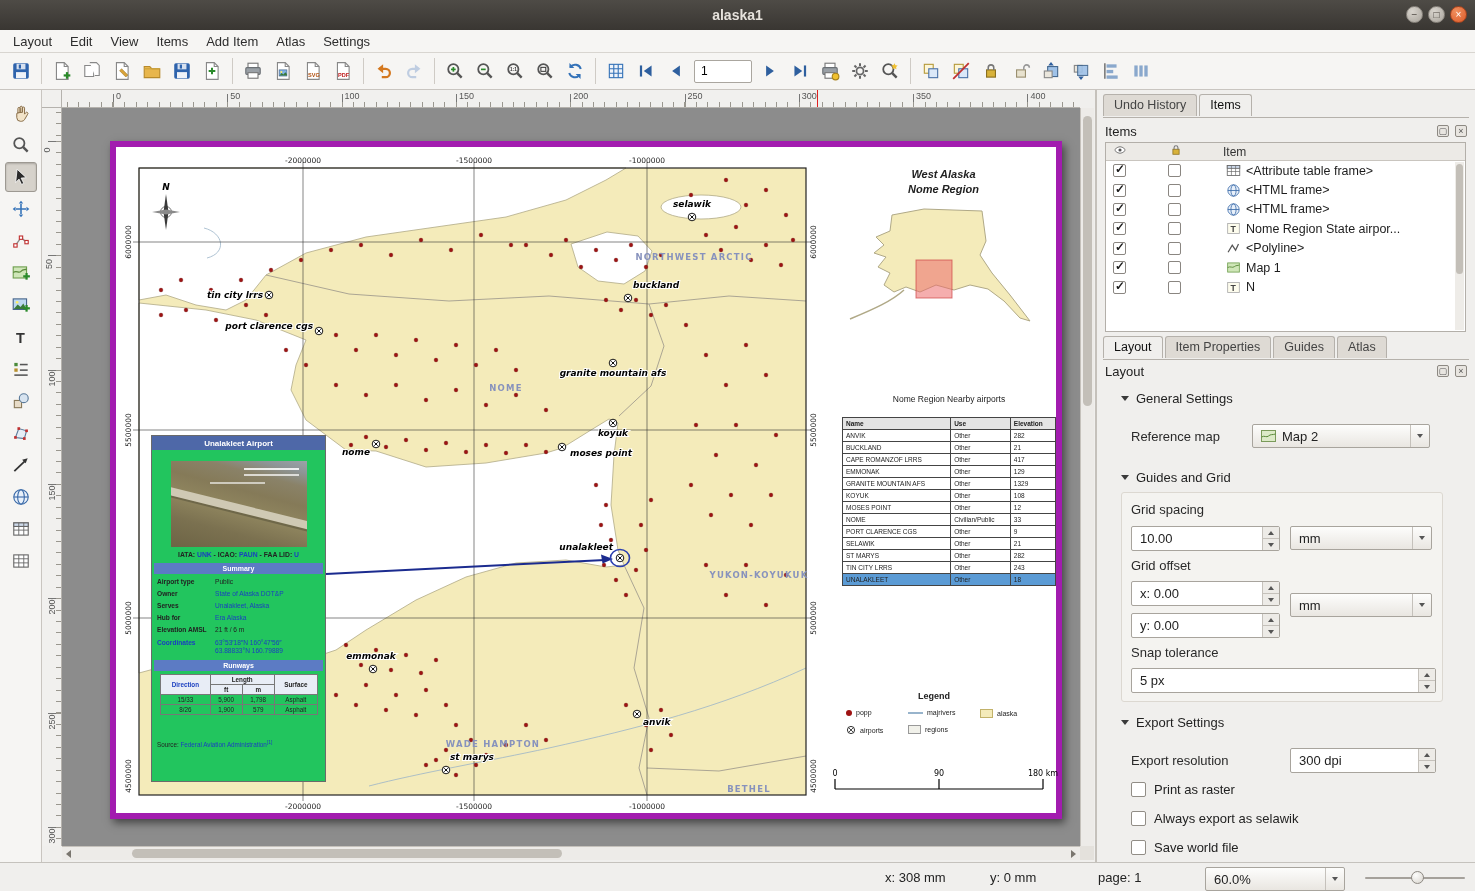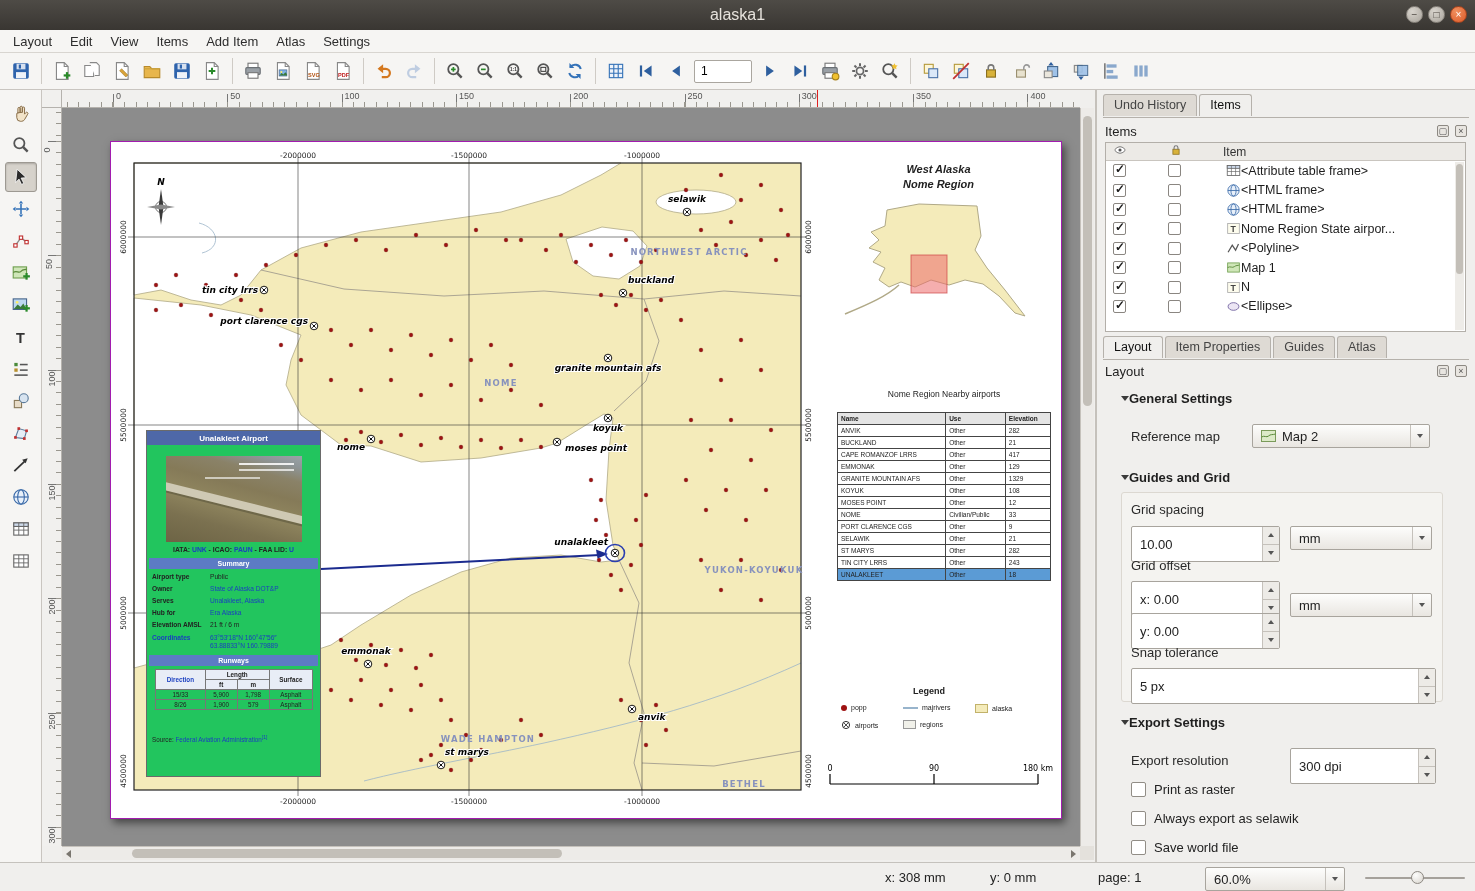--- a/index.html
+++ b/index.html
@@ -2,21 +2,21 @@
 <html><head>
 <meta charset="utf-8">
 <style>
 *{box-sizing:border-box;margin:0;padding:0}
 html,body{width:1475px;height:891px;overflow:hidden}
 body{font-family:"Liberation Sans",sans-serif;font-size:13px;color:#222;background:#f0efed}
 #app{position:relative;width:1475px;height:891px}
 
 
 #titlebar{position:absolute;left:0;top:0;width:100%;height:30px;background:linear-gradient(#4e4b46,#393632);display:flex;align-items:center;justify-content:center}
-#title{color:#e6e2dc;font-weight:normal;font-size:16px}
+#title{color:#e6e2dc;font-weight:bold;font-size:14px}
 .winbtns{position:absolute;right:8px;top:6px;display:flex;gap:5px}
 .wbtn{width:17px;height:17px;border-radius:50%;border:1px solid #8d8881;background:radial-gradient(circle at 35% 30%,#d8d4cd,#a9a49c);display:flex;align-items:center;justify-content:center;font-size:10px;color:#4a453f;line-height:1}
 .wbtn.close{background:radial-gradient(circle at 35% 30%,#f0905f,#dd5a28);border-color:#a5431d;color:#fff}
 
 
 #menubar{position:absolute;left:0;top:30px;width:100%;height:23px;background:#f6f5f3;border-bottom:1px solid #d8d5d0;display:flex;align-items:center;padding-left:4px}
 .menu-item{padding:2px 9px;color:#2d2d2d}
 
 
 #toolbar{position:absolute;left:0;top:53px;width:100%;height:37px;background:#f6f5f3;border-bottom:1px solid #c9c5c0;display:flex;align-items:center;padding-left:6px}
@@ -48,21 +48,21 @@
 #vscroll{position:absolute;left:1038px;top:18px;width:14px;height:738px;background:#edebe8;border-left:1px solid #c5c1bb}
 #vscroll .thumb{position:absolute;left:2px;top:8px;width:9px;height:290px;background:#c3bfb8;border-radius:5px}
 #hscroll{position:absolute;left:20px;top:756px;width:1018px;height:14px;background:#edebe8;border-top:1px solid #c5c1bb}
 #hscroll .thumb{position:absolute;top:2px;left:70px;width:430px;height:9px;background:#c3bfb8;border-radius:5px}
 .stepper{position:absolute;top:2px;width:11px;height:10px;display:flex;align-items:center;justify-content:center}
 .tri-l{width:0;height:0;border-top:4px solid transparent;border-bottom:4px solid transparent;border-right:5px solid #7a766f}
 .tri-r{width:0;height:0;border-top:4px solid transparent;border-bottom:4px solid transparent;border-left:5px solid #7a766f}
 #scroll-corner{position:absolute;left:1038px;top:756px;width:14px;height:14px;background:#e4e1dc}
 
 
-#paper{position:absolute;left:48px;top:33px;width:952px;height:678px;background:#fff;box-shadow:3px 4px 8px rgba(0,0,0,.5);border:1px solid #a21caf}
+#paper{position:absolute;left:48px;top:33px;width:952px;height:678px;background:#fff;box-shadow:3px 4px 8px rgba(0,0,0,.5);border:6px solid #a21caf}
 #map-svg{position:absolute;left:3px;top:1px;width:707px;height:667px;z-index:1}
 #annot{position:absolute;left:0;top:0;width:952px;height:678px;z-index:6;pointer-events:none}
 #doc-title{position:absolute;left:730px;top:20px;width:195px;text-align:center;font-weight:bold;font-style:italic;font-size:11px;line-height:15px;z-index:2}
 #alaska-pic{position:absolute;left:718px;top:50px;width:218px;height:150px;z-index:2}
 #airports-block{position:absolute;left:726px;top:247px;width:214px;z-index:2}
 #airports-title{font-size:8.5px;text-align:center;margin-bottom:13px}
 #airports-table{border-collapse:collapse;width:214px}
 #airports-table td,#airports-table th{border:1px solid #444;font-size:6.5px;padding:1px 3px;text-align:left;height:12px}
 #airports-table th{background:#e4e4e4;font-weight:bold}
 #airports-table tr.hl td{background:#5b9bd5}
@@ -112,29 +112,29 @@
 .ih-eye{margin-left:7px}
 .ih-lock{margin-left:42px}
 .ih-item{margin-left:40px}
 .item-row{height:19.4px;display:flex;align-items:center;font-size:12.5px;color:#1d1d1d}
 .chk{width:13px;height:13px;border:1px solid #8a8681;background:#fff;border-radius:2px;position:relative;flex:none}
 .chk.checked::after{content:"✓";position:absolute;left:1px;top:-3px;font-size:12px;color:#1c1c1c;font-weight:bold}
 .c1{margin-left:7px}
 .c2{margin-left:42px}
 .item-ic{margin-left:45px;width:15px;height:15px;flex:none}
 .item-ic svg{width:15px;height:15px}
-.item-lbl{white-space:nowrap}
+.item-lbl{margin-left:5px;white-space:nowrap}
 #items-scroll{position:absolute;right:1px;top:19px;width:9px;bottom:1px;background:#eeece8}
 #items-scroll .thumb{position:absolute;left:1px;top:2px;width:7px;height:110px;background:#c3bfb8;border-radius:4px}
 #layout-head{top:271px}
-.sect{position:absolute;display:flex;align-items:center;font-weight:bold;font-size:13px;color:#1f1f1f}
+.sect{position:absolute;display:flex;align-items:center;gap:7px;font-weight:normal;font-size:13px;color:#1f1f1f}
 .sect .tri{width:0;height:0;border-top:5px solid #3a3a3a;border-left:4px solid transparent;border-right:4px solid transparent}
 .flabel{position:absolute;font-size:13px;color:#2a2a2a}
 .gbox{position:absolute;border:1px solid #dcd8d1;border-radius:3px;background:#f4f3f0}
-.spin{position:absolute;background:#fff;border:1px solid #a8a49d;border-radius:2px;height:36px;display:flex;align-items:center;padding:0 31px 0 8px;font-size:13px}
+.spin{position:absolute;background:#fff;border:1px solid #a8a49d;border-radius:2px;height:25px;display:flex;align-items:center;padding:0 31px 0 8px;font-size:13px}
 .spin .sb{position:absolute;right:0;top:0;bottom:0;width:17px;border-left:1px solid #c5c1bb;display:flex;flex-direction:column}
 .spin .sb div{flex:1;display:flex;align-items:center;justify-content:center;background:#edebe7}
 .spin .sb div:first-child{border-bottom:1px solid #c5c1bb}
 .tu{width:0;height:0;border-left:3.5px solid transparent;border-right:3.5px solid transparent;border-bottom:4.5px solid #555}
 .td{width:0;height:0;border-left:3.5px solid transparent;border-right:3.5px solid transparent;border-top:4.5px solid #555}
 .combo{position:absolute;background:linear-gradient(#fdfdfc,#e9e6e1);border:1px solid #a8a49d;border-radius:2px;height:24px;display:flex;align-items:center;padding:0 24px 0 8px;font-size:13px}
 .combo .ca{position:absolute;right:0;top:0;bottom:0;width:19px;border-left:1px solid #c5c1bb;display:flex;align-items:center;justify-content:center}
 .combo .mapi{width:15px;height:12px;margin-right:6px;flex:none}
 .cbrow{position:absolute;display:flex;align-items:center;gap:8px;font-size:13px}
 .cbx{width:15px;height:15px;background:#fff;border:1px solid #918d86;border-radius:2px;flex:none}
@@ -1135,28 +1135,20 @@
           </div>
           <div class="item-row">
             <span class="chk checked c1"></span>
             <span class="chk c2"></span>
             <span class="item-ic"><svg viewBox="0 0 18 18">
                 <rect x="2" y="3" width="14" height="12" fill="#fdfced" stroke="#aaa"></rect>
                 <text x="5.5" y="13" font-size="10.5" font-weight="bold" fill="#444" font-family="sans-serif">T</text>
               </svg></span>
             <span class="item-lbl">N</span>
           </div>
-          <div class="item-row">
-            <span class="chk checked c1"></span>
-            <span class="chk c2"></span>
-            <span class="item-ic"><svg viewBox="0 0 18 18">
-                <ellipse cx="9" cy="9" rx="6.5" ry="4.6" fill="#ece6f4" stroke="#6a5a9a"></ellipse>
-              </svg></span>
-            <span class="item-lbl">&lt;Ellipse&gt;</span>
-          </div>
         </div>
       <div id="items-scroll">
           <div class="thumb"></div>
         </div>
     </div>
 
     <div class="tabrow" id="prop-tabs"><span class="ptab active">Layout</span><span class="ptab">Item Properties</span><span class="ptab">Guides</span><span class="ptab">Atlas</span></div>
 
     <div class="dock-head" id="layout-head">
       <span>Layout</span>

